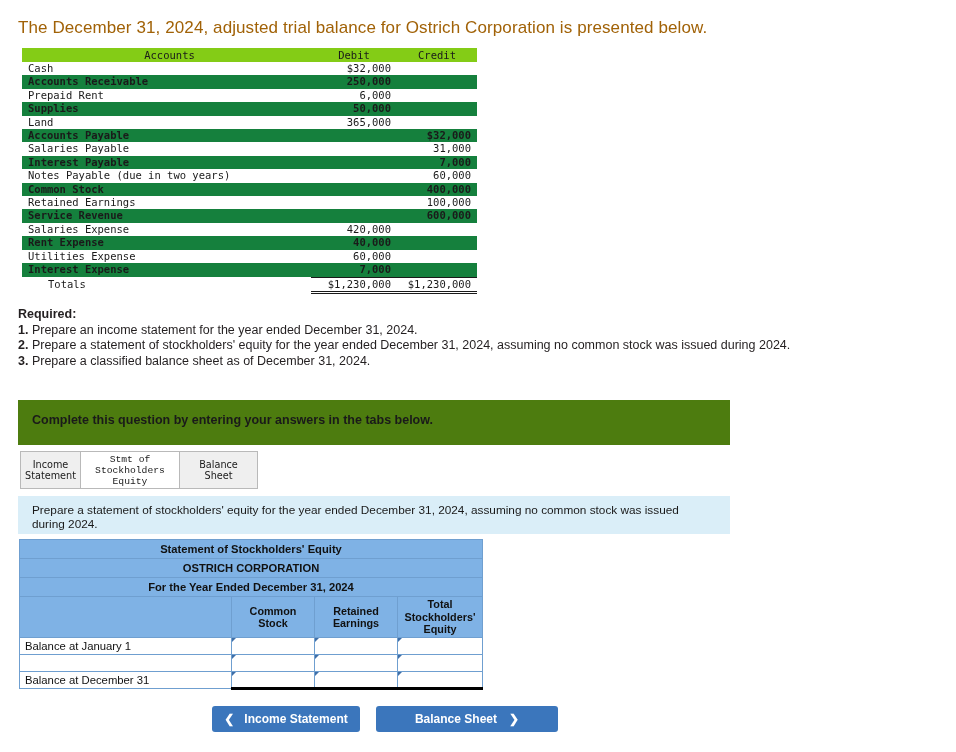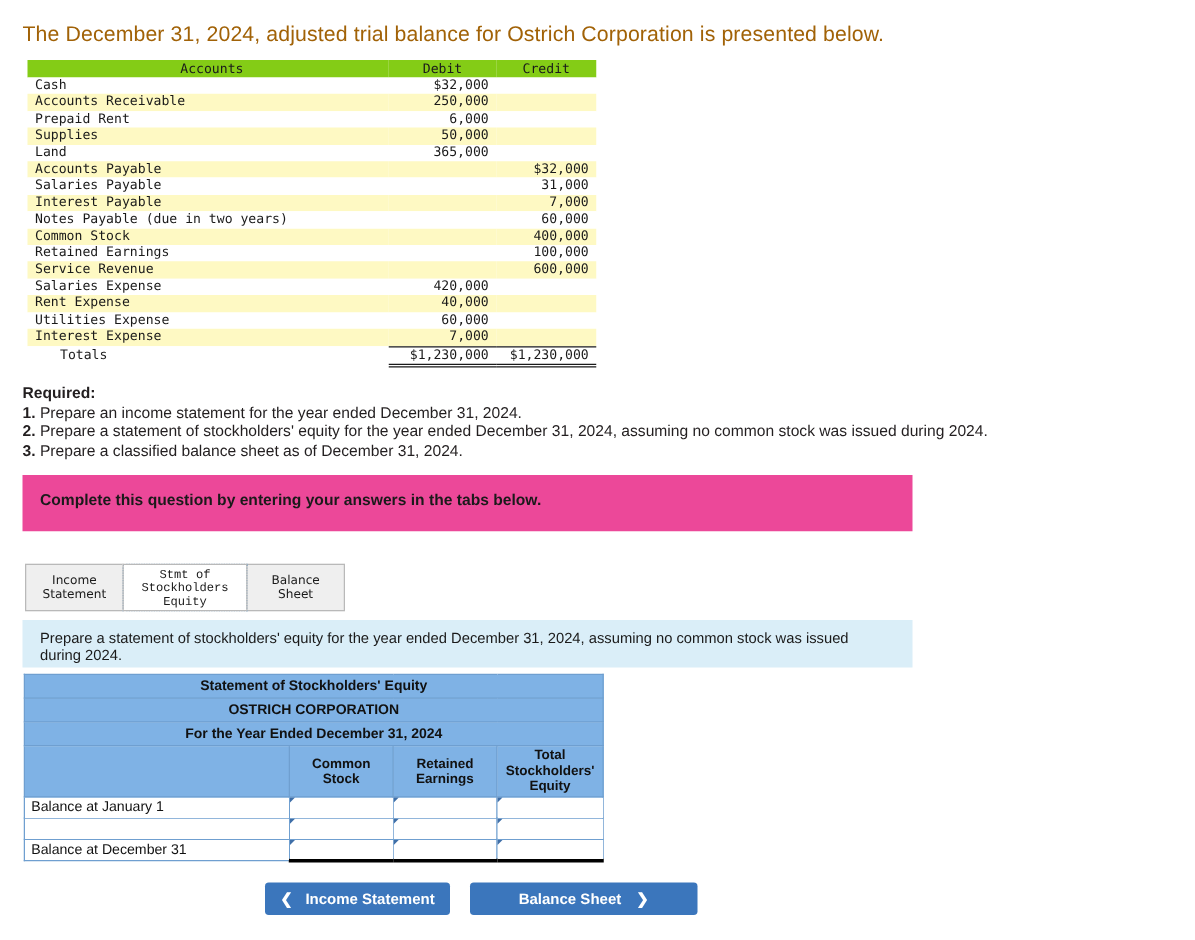--- a/index.html
+++ b/index.html
@@ -52,21 +52,21 @@
   table.tb .c-acct { width: 283px; padding-left: 6px; }
   table.tb .c-deb  { width: 86px;  text-align: right; padding-right: 6px; }
   table.tb .c-cre  { width: 80px;  text-align: right; padding-right: 6px; }
   table.tb thead th {
     background: #84cc16;
     text-align: center;
     height: 14px;
     line-height: 14px;
   }
   table.tb thead th.c-deb, table.tb thead th.c-cre { text-align: center; padding-right: 0; }
-  table.tb tbody tr.odd td { background: #fef9c3; }
+  table.tb tbody tr.odd td { background: #15803d; font-weight: bold; }
   table.tb tbody tr.even td { background: #ffffff; }
   table.tb tr.totals td { background: #ffffff; }
   table.tb tr.totals td.c-deb,
   table.tb tr.totals td.c-cre {
     border-top: 1px solid #1a1a1a;
     border-bottom: 3px double #1a1a1a;
   }
   table.tb tr.totals td.c-acct { padding-left: 26px; }
 
   
@@ -79,24 +79,24 @@
     line-height: 15.6px;
   }
   .required .hd { font-weight: bold; }
   .required .num { font-weight: bold; }
   .required p { margin: 0; }
 
   
   .gray-banner {
     position: absolute;
     left: 18px;
-    top: 380px;
+    top: 400px;
     width: 712px;
     height: 45px;
-    background: #ec4899;
+    background: #4d7c0f;
     box-sizing: border-box;
   }
   .gray-banner .txt {
     position: absolute;
     left: 14px;
     top: 13px;
     font-weight: bold;
     font-size: 12.5px;
     color: #1a1a1a;
   }
@@ -128,21 +128,21 @@
   }
   .tab + .tab { margin-left: -1px; }
   .tab.active {
     background: #ffffff;
     border: 1px dotted #7aa7cc;
     outline: 1px solid #b9b9b9;
     outline-offset: -1px;
     position: relative;
     z-index: 2;
   }
-  .tab-income { width: 79px; }
+  .tab-income { width: 61px; }
   .tab-stmt   { width: 100px; font-family: Liberation Mono, monospace; }
   .tab-bs     { width: 79px; }
 
   
   .blue-banner {
     position: absolute;
     left: 18px;
     top: 496px;
     width: 712px;
     height: 38px;

